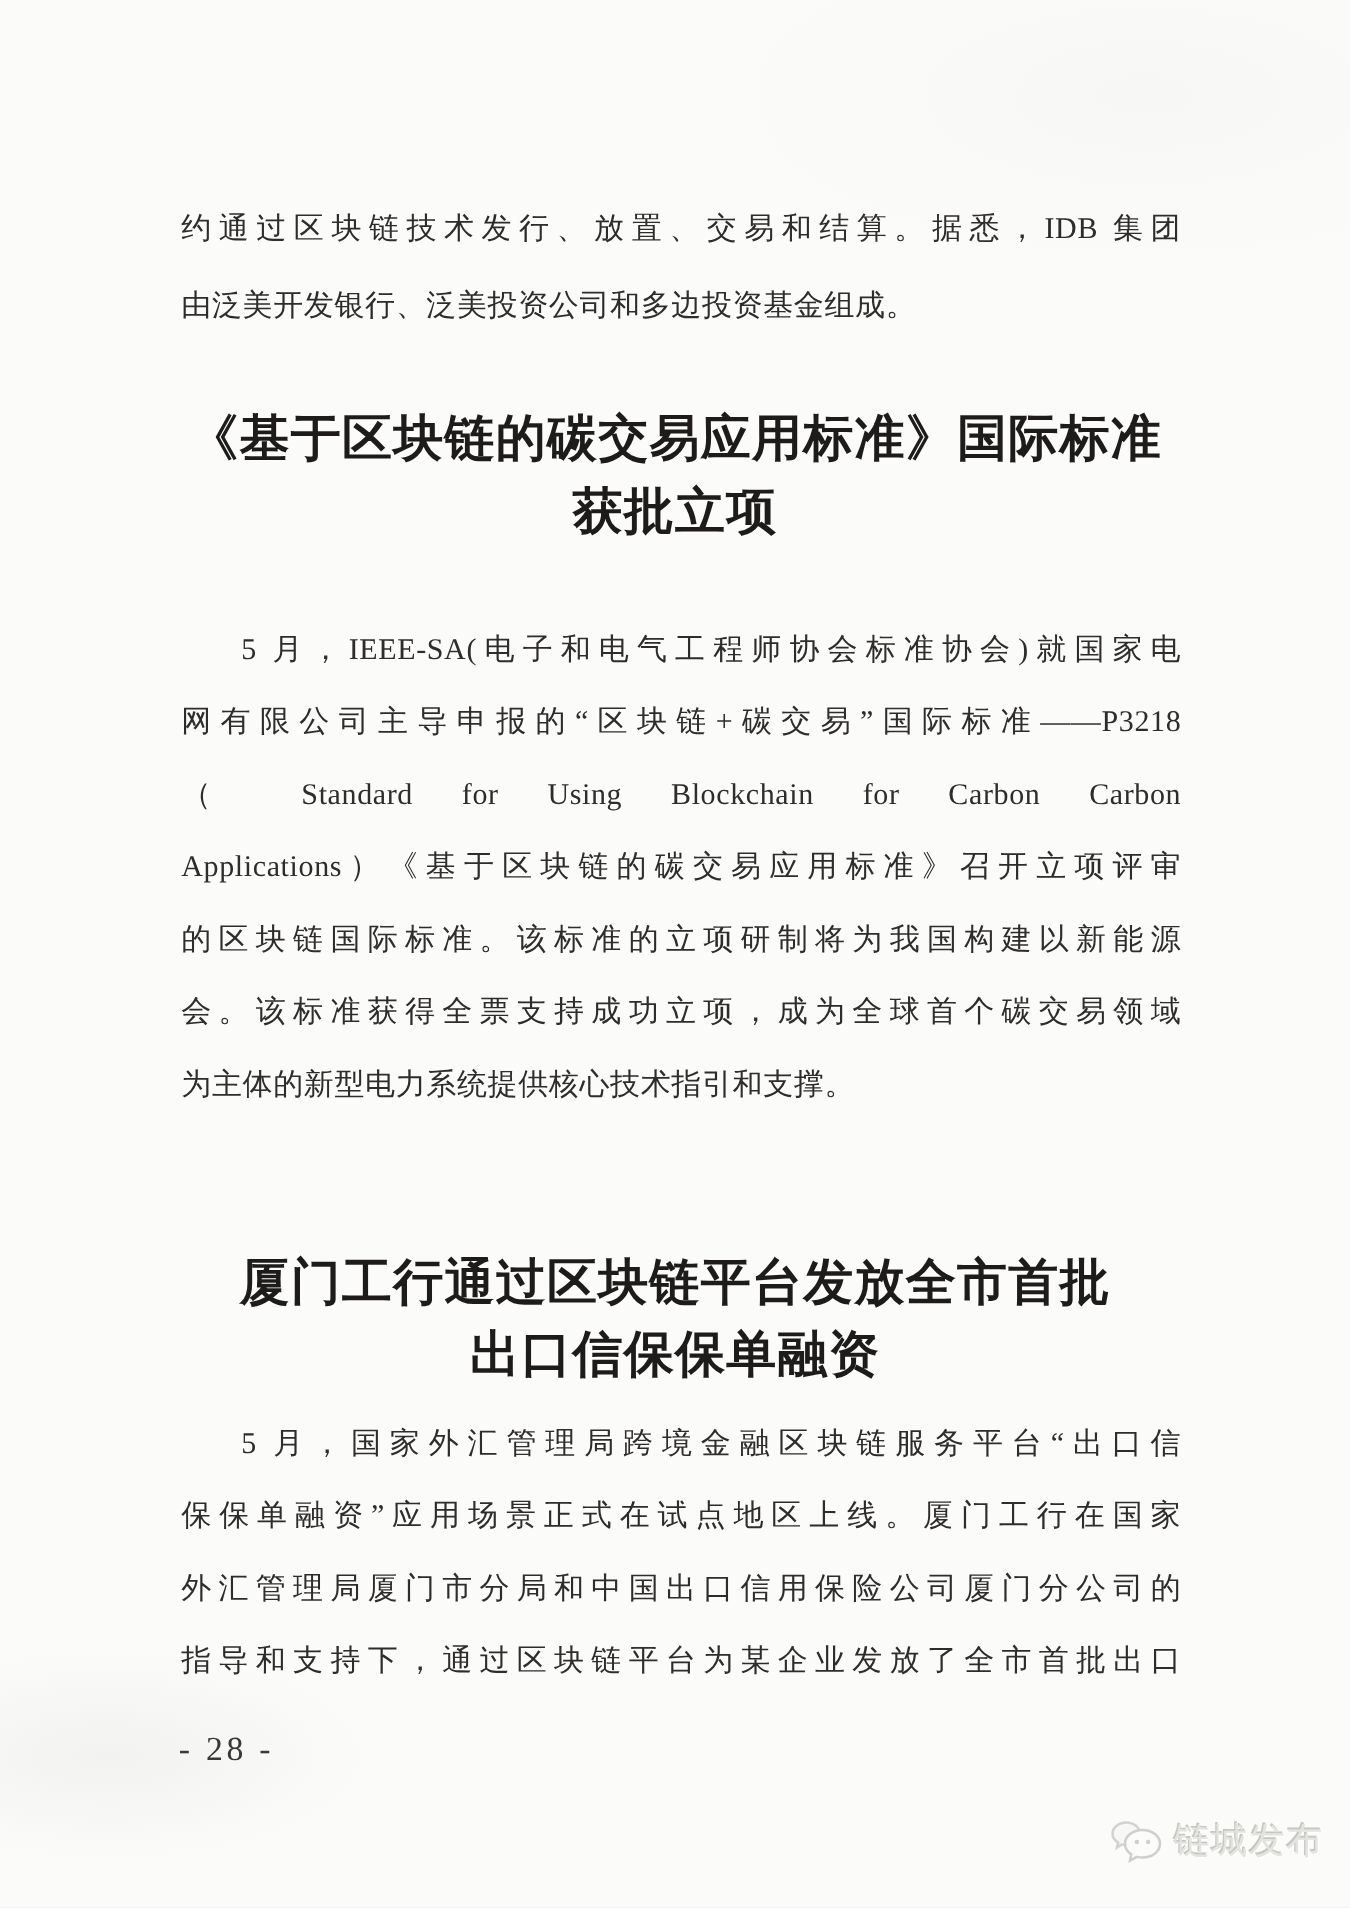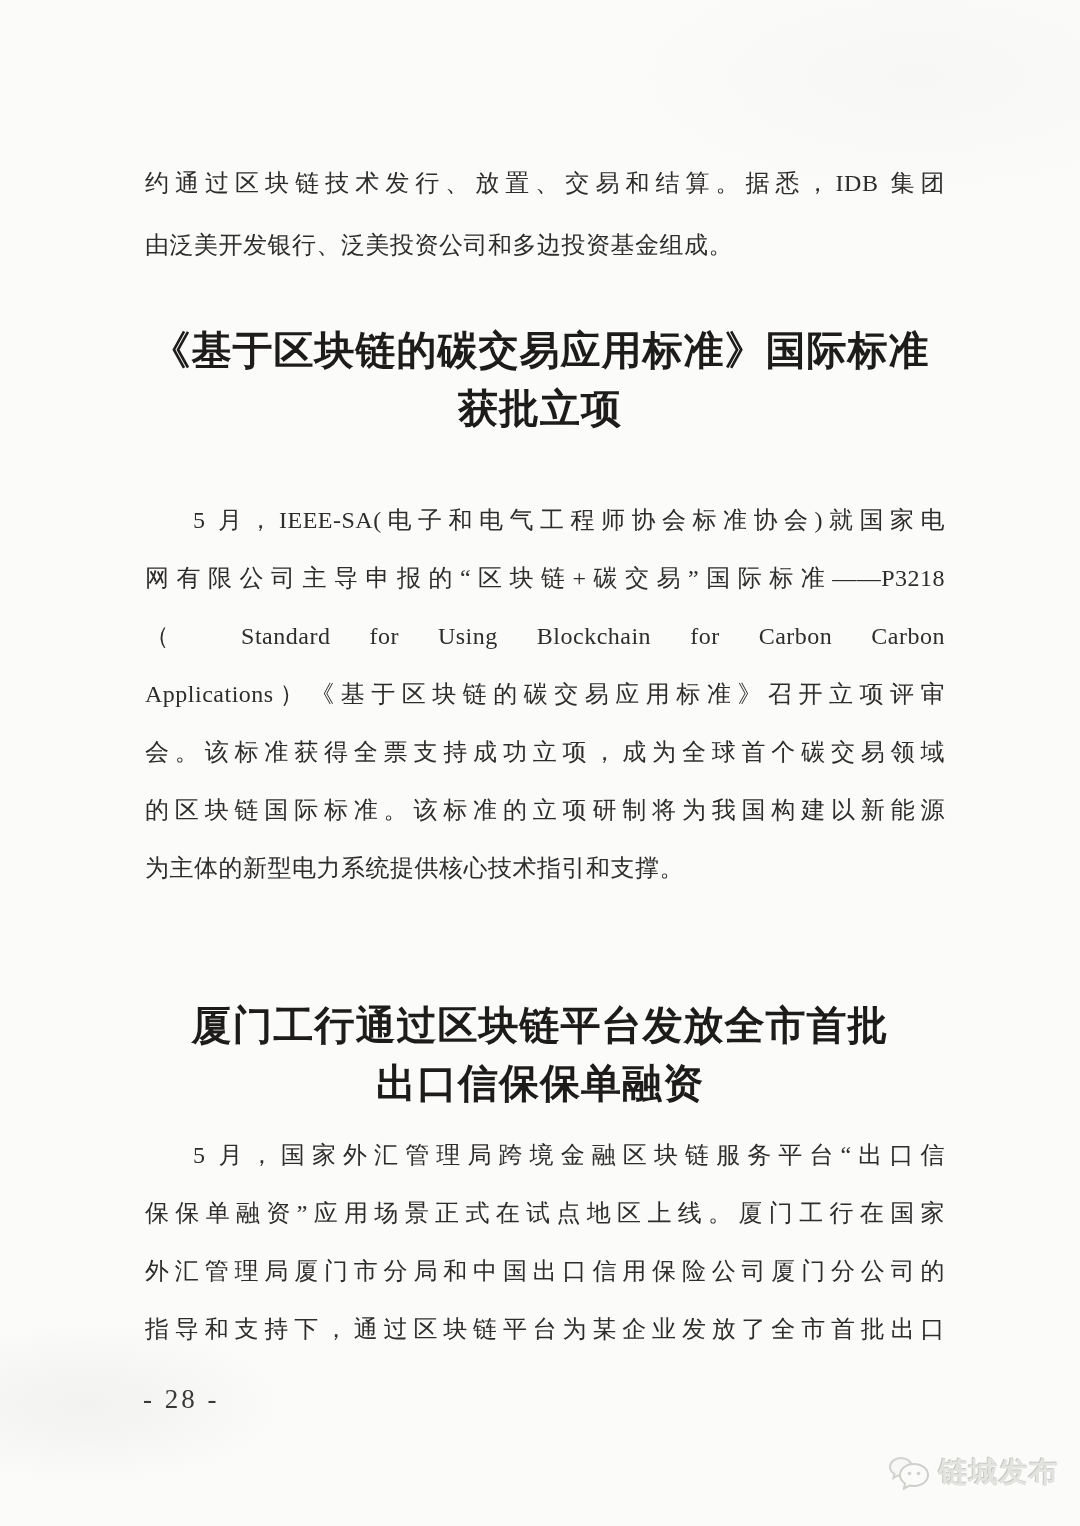--- a/index.html
+++ b/index.html
@@ -79,21 +79,21 @@
     left: 886px;
     top: 1452px;
     display: flex;
     align-items: center;
     gap: 7px;
     user-select: none;
   }
   .watermark .wm-text {
     font-family: "Liberation Sans", "DejaVu Sans", sans-serif;
     font-size: 29px;
-    font-weight: 700;
+    font-weight: 400;
     letter-spacing: 1px;
     color: #e3e3e0;
     text-shadow: -1px -1px 0 #c6c6c3, 1px 1px 1px #ffffff;
   }
   .wm-icon { display: block; }
 </style>
 </head>
 <body>
 
 <div class="page">
@@ -106,22 +106,22 @@
   <h1 class="heading h1-pos">
     <div>《基于区块链的碳交易应用标准》国际标准</div>
     <div>获批立项</div>
   </h1>
 
   <div class="para body1-pos">
       <div class="line indent">5 月，IEEE-SA(电子和电气工程师协会标准协会)就国家电</div>
       <div class="line">网有限公司主导申报的“区块链+碳交易”国际标准——P3218</div>
       <div class="line">（ Standard  for  Using  Blockchain  for  Carbon  Carbon</div>
       <div class="line">Applications）《基于区块链的碳交易应用标准》召开立项评审</div>
+      <div class="line">的区块链国际标准。该标准的立项研制将为我国构建以新能源</div>
       <div class="line">会。该标准获得全票支持成功立项，成为全球首个碳交易领域</div>
-      <div class="line">的区块链国际标准。该标准的立项研制将为我国构建以新能源</div>
       <div class="line last">为主体的新型电力系统提供核心技术指引和支撑。</div>
     </div>
 
   <h1 class="heading h2-pos">
     <div>厦门工行通过区块链平台发放全市首批</div>
     <div>出口信保保单融资</div>
   </h1>
 
   <div class="para body2-pos">
       <div class="line indent">5 月，国家外汇管理局跨境金融区块链服务平台“出口信</div>

